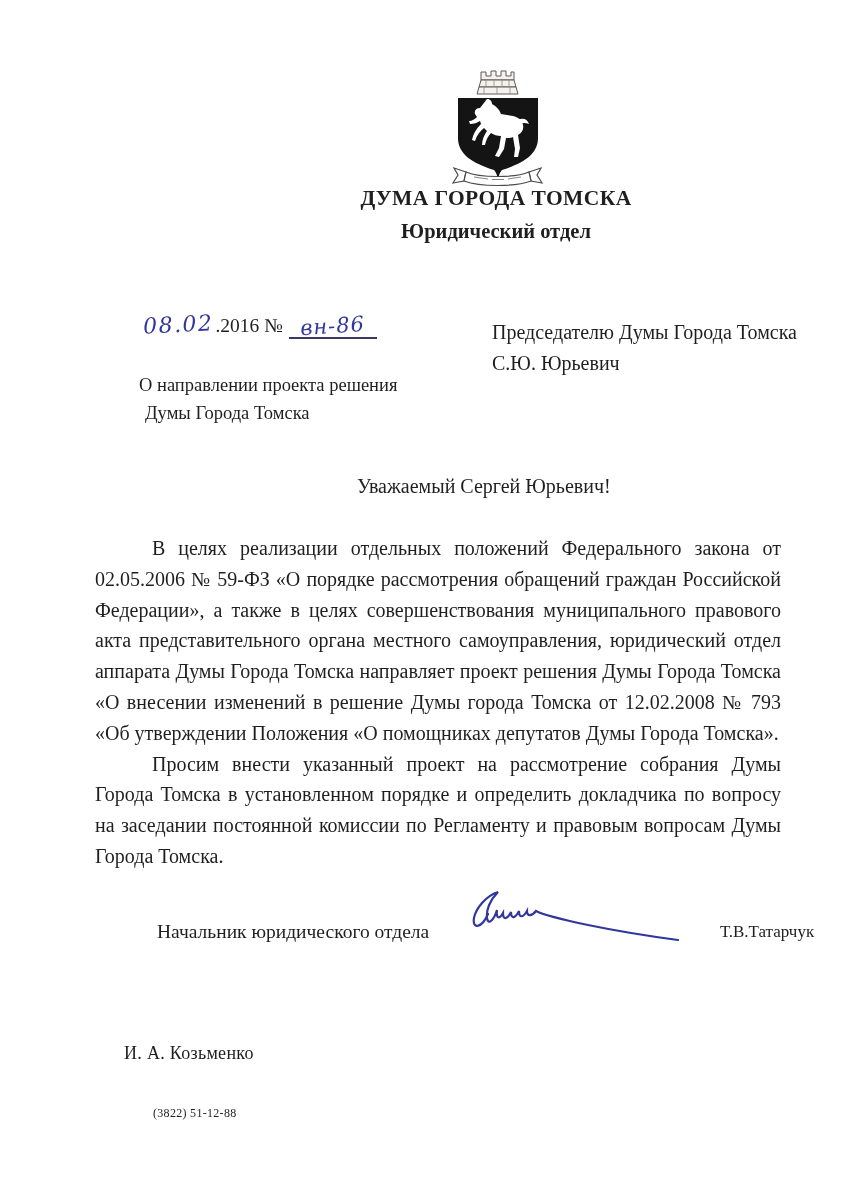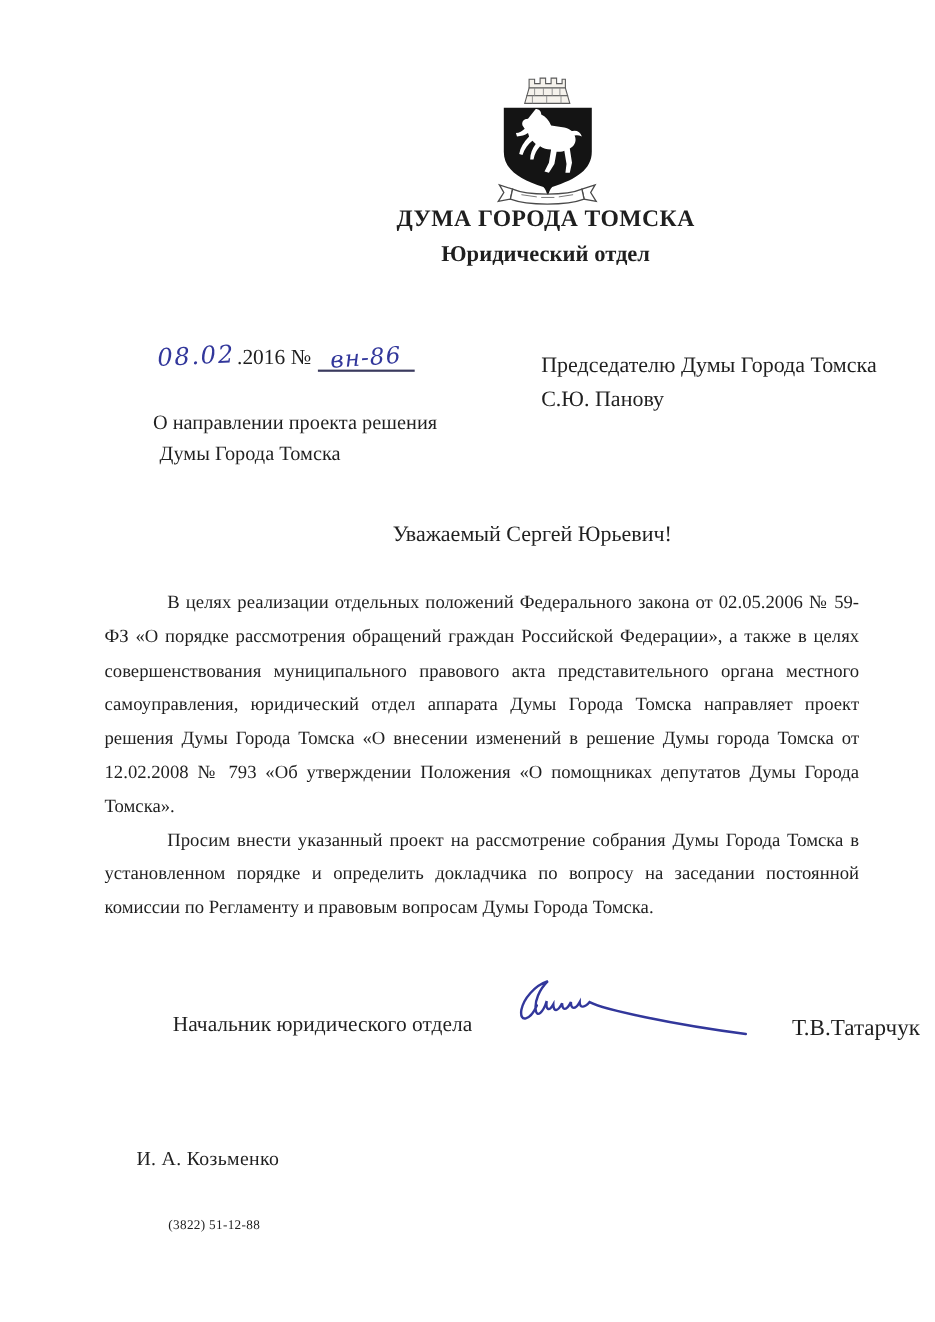--- a/index.html
+++ b/index.html
@@ -33,30 +33,30 @@
   .addressee { left:492px; top:317px; font-size:20px; line-height:31px; }
 
   
   .subject { left:139px; top:371px; font-size:18.5px; line-height:28px; }
   .subject .l2 { padding-left:6px; }
 
   
   .salutation { left:357px; top:475px; font-size:20px; }
 
   
-  .body-text { left:95px; top:533px; width:686px; font-size:17px; line-height:30.8px; text-align:justify; }
+  .body-text { left:95px; top:533px; width:686px; font-size:20px; line-height:30.8px; text-align:justify; }
   .body-text p { margin:0; text-indent:57px; }
 
   
   .attachment { left:164px; top:858px; font-size:19.5px; white-space:pre-wrap; }
 
   
   .signer-title { left:157px; top:921px; font-size:19.5px; }
   .signature-svg { left:470px; top:884px; }
-  .signer-name { left:720px; top:922px; font-size:21px; }
+  .signer-name { left:720px; top:922px; font-size:17px; }
 
   
   .executor-name { left:124px; top:1043px; font-size:18px; letter-spacing:.3px; }
   .executor-phone { left:122px; top:1106px; font-size:12px; letter-spacing:.3px;margin-left:31px; }
 </style>
 </head>
 <body>
 
 <div class="page">
 
@@ -102,21 +102,21 @@
     <div class="org-name">ДУМА ГОРОДА ТОМСКА</div>
     <div class="dept-name">Юридический отдел</div>
   </div>
 
   <div class="abs ref-line">
     <span class="hw hw-date">08.02</span><span class="printed-year">.2016 №</span><span class="number-slot"><span class="hw hw-number">вн-86</span></span>
   </div>
 
   <div class="abs addressee">
     <div>Председателю Думы Города Томска</div>
-    <div>С.Ю. Панову</div>
+    <div>С.Ю. Юрьевич</div>
   </div>
 
   <div class="abs subject">
     <div>О направлении проекта решения</div>
     <div class="l2">Думы Города Томска</div>
   </div>
 
   <div class="abs salutation">Уважаемый Сергей Юрьевич!</div>
 
   <div class="abs body-text">

